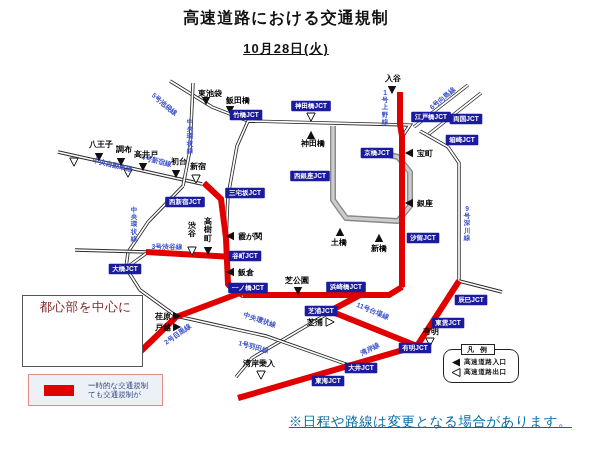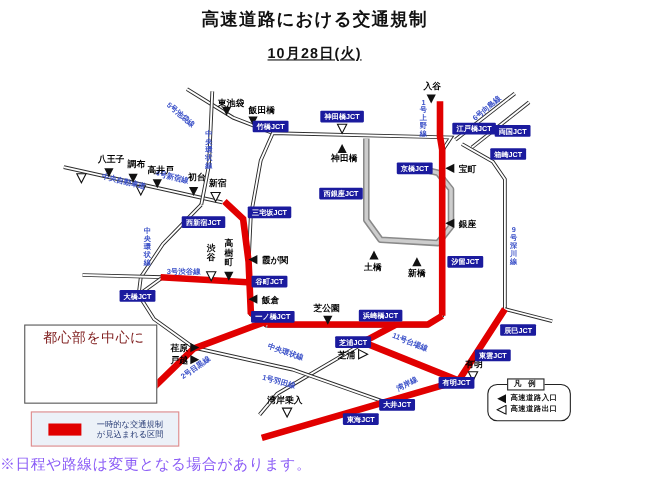--- a/index.html
+++ b/index.html
@@ -2,22 +2,22 @@
 <html><head>
 <meta charset="utf-8">
 <style>
   html,body{margin:0;padding:0;background:#fff;}
   .page{position:relative;width:532px;height:449px;background:#fff;overflow:hidden;
         font-family:"Liberation Sans",sans-serif;color:#111;padding-left:40px;}
   .title{position:absolute;top:8px;left:0;width:100%;text-align:center;
          font-size:16px;font-weight:bold;letter-spacing:1px;}
   .date{position:absolute;top:40px;left:0;width:100%;text-align:center;
         font-size:13px;font-weight:bold;letter-spacing:1px;text-decoration:underline;}
-  .footnote{position:absolute;top:413px;left:0;width:100%;text-align:left;
-            font-size:13.5px;color:#8b5cf6;letter-spacing:0.5px;}
+  .footnote{position:absolute;top:413px;left:0;width:100%;text-align:right;
+            font-size:13.5px;color:#0369a1;letter-spacing:0.5px;text-decoration:underline;}
   #map-svg{position:absolute;left:0;top:0;}
   .note-box{position:absolute;left:22px;top:295px;width:113px;height:64px;
             border:1.5px solid #555;background:#fff;padding:3px 0 3px 6px;
             font-size:12.6px;line-height:16.2px;color:#7f1d1d;letter-spacing:0.5px;text-align:center;}
   .note-box span{display:block;}
   .reg-legend{position:absolute;left:28px;top:374px;width:133px;height:30px;
               border:1px solid #e08a8a;background:#ecf1f8;display:flex;align-items:center;}
   .reg-swatch{width:30px;height:11px;background:#e10000;margin-left:15px;flex:0 0 auto;}
   .reg-text{font-size:7.5px;line-height:9.5px;color:#2b3f77;margin-left:14px;}
   .reg-text span{display:block;}
@@ -193,21 +193,21 @@
   </svg>
 
   <div class="note-box">
     <span>都心部を中心に</span>
   </div>
 
   <div class="reg-legend">
     <div class="reg-swatch"></div>
     <div class="reg-text">
       <span>一時的な交通規制</span>
-      <span>が見込まれる区間</span>
+      <span>ても交通規制が</span>
     </div>
   </div>
 
   <div class="map-key">
     <div class="map-key-title">凡 例</div>
     <div class="map-key-rows">
       <div class="map-key-row">
         <svg width="10" height="9">
           <polygon points="9,0.5 9,8.5 1,4.5" fill="#111"></polygon>
         </svg>

